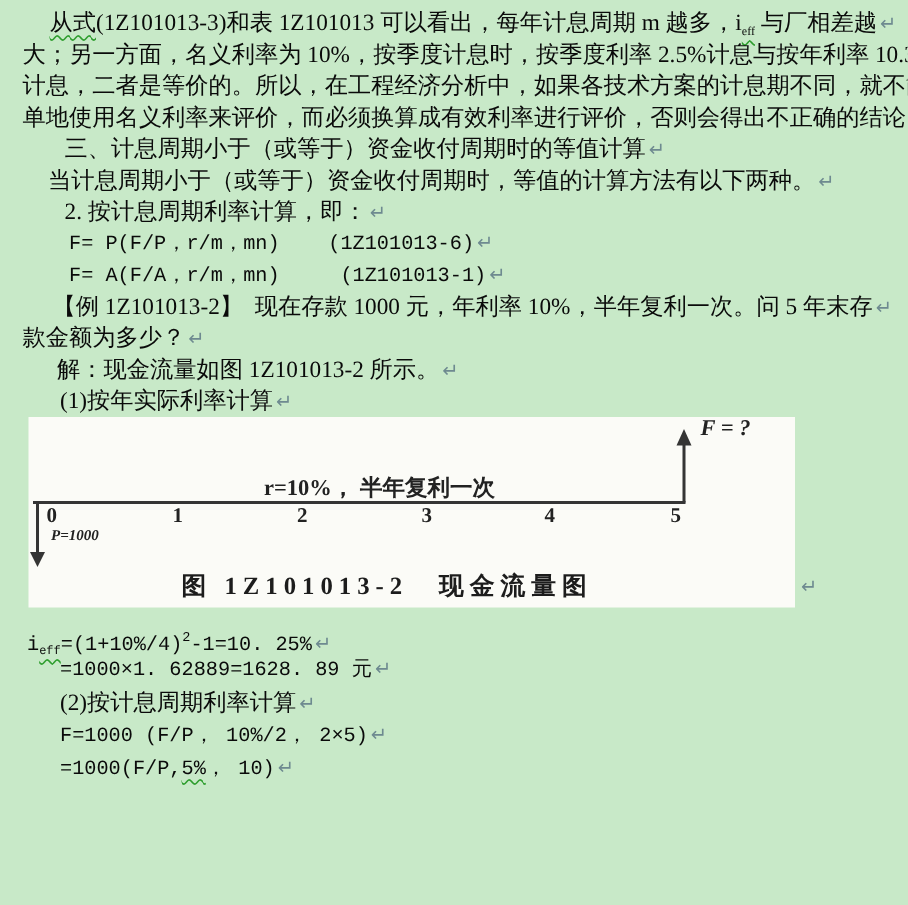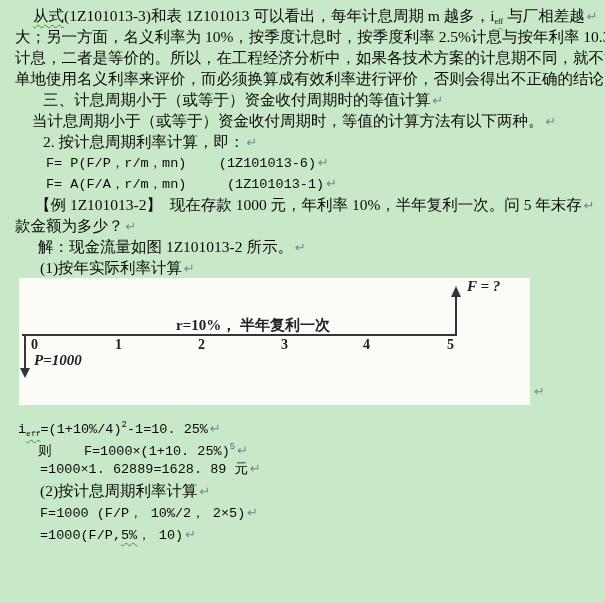--- a/index.html
+++ b/index.html
@@ -23,21 +23,21 @@
   
   .figwrap{position:relative;margin-left:19px;margin-top:0;width:511px;height:127px;}
   .figbox{
     position:absolute;left:0;top:0;width:511px;height:127px;
     background:#fbfbf7;
   }
   .figbox svg{position:absolute;left:0;top:0;}
   .figlabel{position:absolute;font-family:"Liberation Serif",serif;color:#222;white-space:pre;}
   .f-label{left:448px;top:0px;font-size:15px;font-style:italic;font-weight:600;}
   .rate-label{left:112px;top:38px;font-size:15px;font-weight:700;margin-left:45px;}
-  .p-label{left:15px;top:74px;font-size:15px;font-style:italic;font-weight:600;}
+  .p-label{left:15px;top:74px;font-size:10px;font-style:italic;font-weight:600;}
   .tick{position:absolute;top:59px;font-size:14px;font-weight:600;color:#222;}
   .caption{left:102px;top:102px;font-size:16.5px;font-weight:bold;letter-spacing:4px;color:#1c1c1c;}
   .fig-pm{position:absolute;left:513px;top:106px;}
   
   .calcblock{padding:9px 0 0 15px;}
   .cl{height:22px;line-height:22px;white-space:pre;}
 </style>
 </head>
 <body>
 
@@ -68,24 +68,24 @@
     </svg>
     <div class="figlabel f-label">F = ?</div>
     <div class="figlabel rate-label">r=10%， 半年复利一次</div>
     <div class="tick" style="left:12px">0</div>
     <div class="tick" style="left:96px">1</div>
     <div class="tick" style="left:179px">2</div>
     <div class="tick" style="left:262px">3</div>
     <div class="tick" style="left:344px">4</div>
     <div class="tick" style="left:428px">5</div>
     <div class="figlabel p-label">P=1000</div>
+    <div class="figlabel caption">图 1Z101013-2　现金流量图</div>
   </div>
   <span class="pm fig-pm">↵</span>
 </div>
 
 <div class="calcblock">
   <div class="cl mono" style="padding-left:3px"><span>i</span><sub class="small wavy">eff</sub><span>=(1+10%/4)</span><sup class="small">2</sup><span>-1=10. 25%</span><span class="pm">↵</span></div>
-  <div class="cl mono" style="padding-left:23px"><span>则    F=1000×(1+10. 25%)</span><sup class="small blue">5</sup><span class="pm">↵</span></div>
   <div class="cl mono" style="padding-left:25px"><span>=1000×1. 62889=1628. 89 元</span><span class="pm">↵</span></div>
   <div class="cl" style="padding-left:25px;font-size:15.5px"><span>(2)按计息周期利率计算</span><span class="pm">↵</span></div>
   <div class="cl mono" style="padding-left:25px"><span>F=1000 (F/P， 10%/2， 2×5)</span><span class="pm">↵</span></div>
   <div class="cl mono" style="padding-left:25px"><span>=1000(F/P,</span><span class="wavy">5%</span><span>， 10)</span><span class="pm">↵</span></div>
 </div>
 
 </body></html>

